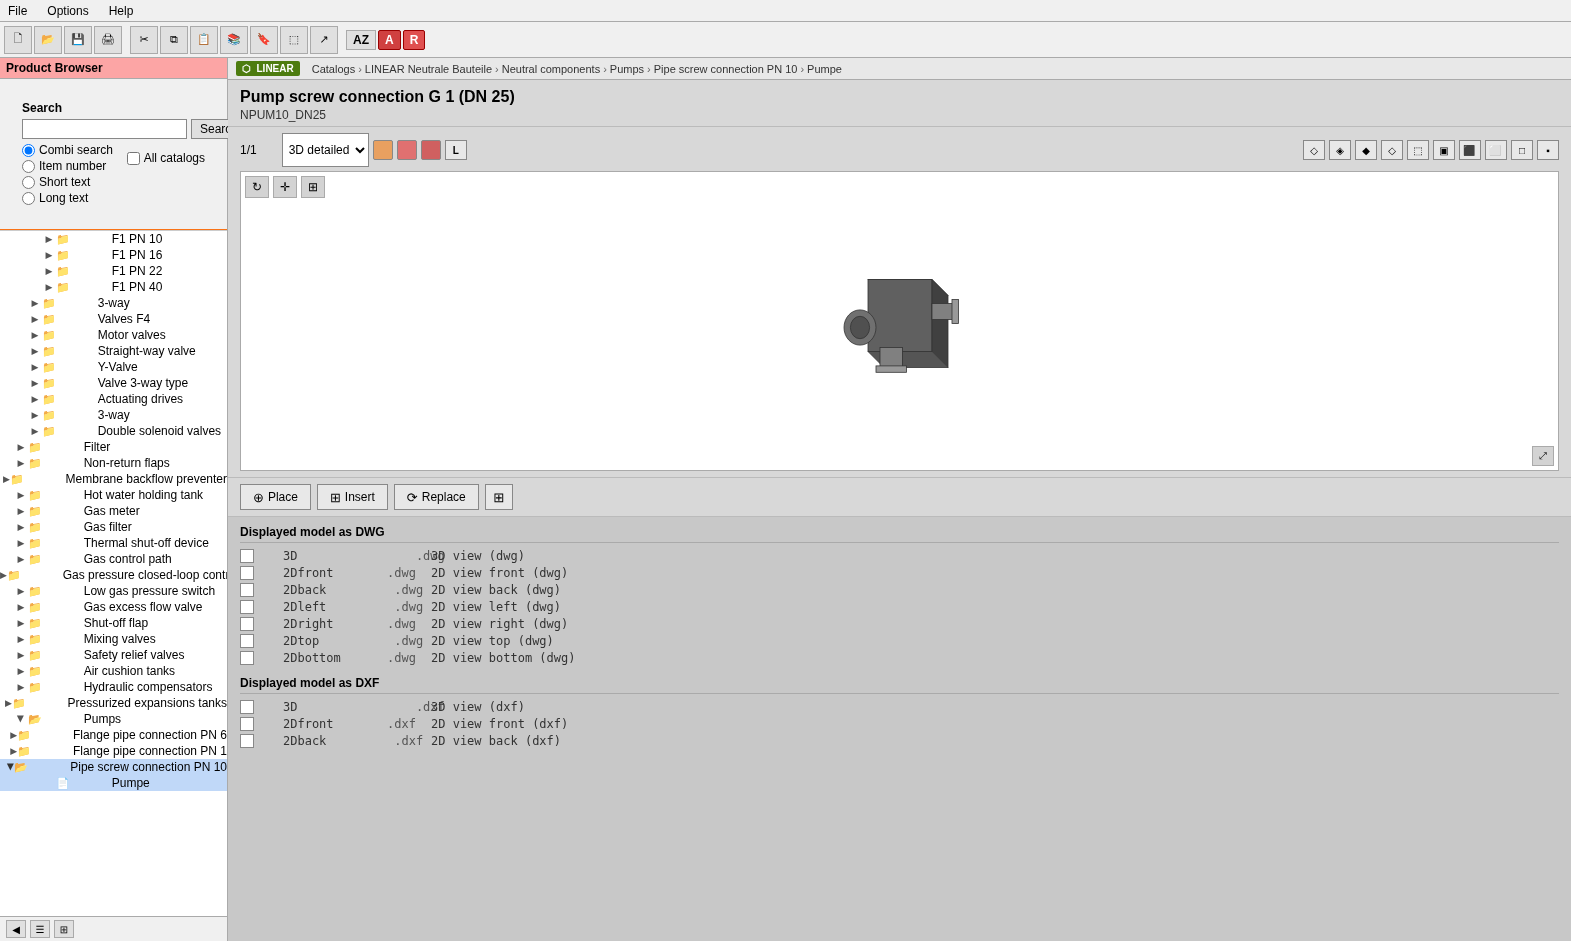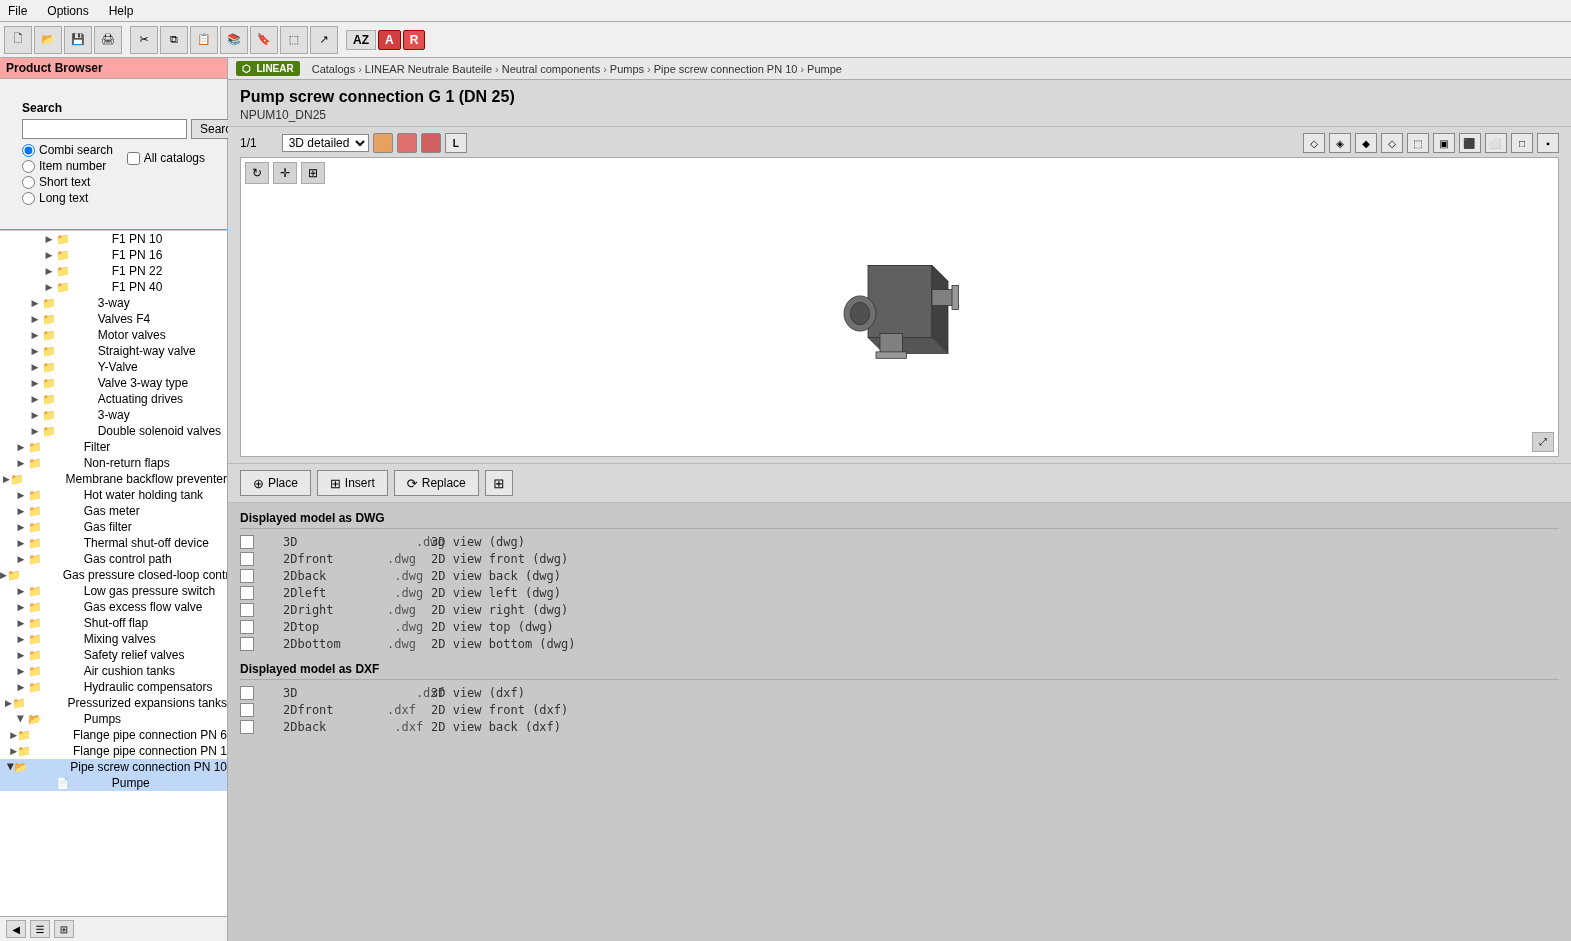--- a/index.html
+++ b/index.html
@@ -53,21 +53,21 @@
     
     
     .product-header { padding: 8px 12px 4px; background: #d8d8d8; border-bottom: 1px solid #bbb; }
     .product-title { font-size: 16px; font-weight: bold; }
     .product-code { font-size: 12px; color: #333; margin-top: 2px; }
     
     
     .viewer-section { padding: 6px 12px; background: #d8d8d8; }
     .viewer-toolbar { display: flex; align-items: center; gap: 4px; margin-bottom: 4px; }
     .page-info { font-size: 12px; margin-right: 21px; }
-    .view-select { height: 18px; font-size: 12px; padding: 0 2px; border: 1px solid #888; background: white; }
+    .view-select { height: 34px; font-size: 12px; padding: 0 2px; border: 1px solid #888; background: white; }
     .view-color-btn { width: 20px; height: 20px; border: 1px solid #888; cursor: pointer; border-radius: 2px; }
     .view-icon-btn { width: 22px; height: 20px; border: 1px solid #888; background: #e8e8e8; cursor: pointer; font-size: 10px; display: flex; align-items: center; justify-content: center; }
     
     .viewer-canvas { background: white; border: 1px solid #aaa; position: relative; height: 300px; }
     .viewer-tools { position: absolute; top: 4px; left: 4px; display: flex; gap: 4px; }
     .viewer-tool-btn { width: 24px; height: 22px; background: rgba(200,200,200,0.8); border: 1px solid #aaa; cursor: pointer; display: flex; align-items: center; justify-content: center; font-size: 12px; }
     .expand-btn { position: absolute; bottom: 4px; right: 4px; width: 22px; height: 20px; background: rgba(200,200,200,0.8); border: 1px solid #aaa; cursor: pointer; display: flex; align-items: center; justify-content: center; font-size: 10px; }
     
     
     .pump-3d { position: absolute; top: 50%; left: 50%; transform: translate(-50%, -50%); }

